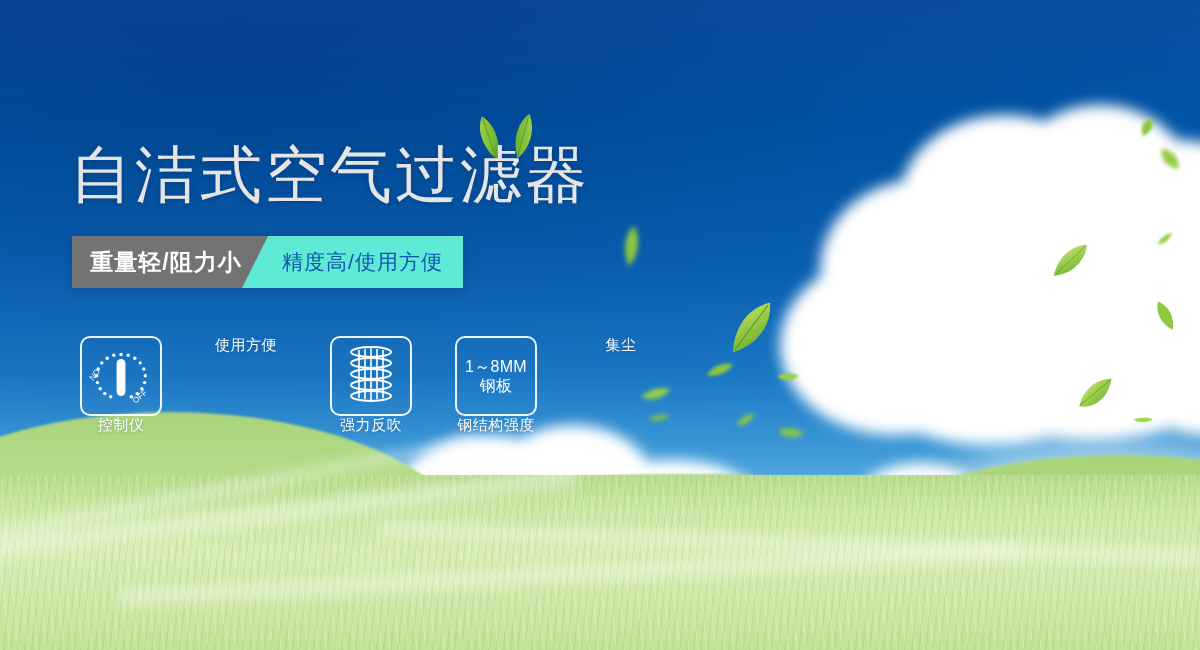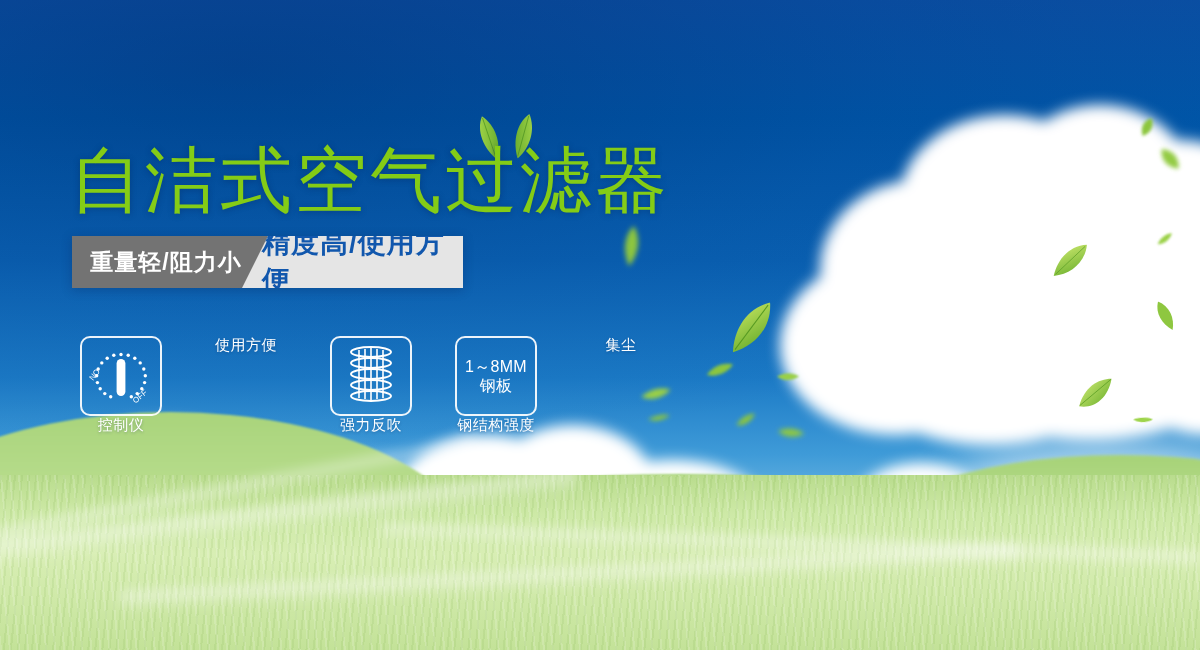--- a/index.html
+++ b/index.html
@@ -69,23 +69,23 @@
 
   
   .leaf { position:absolute; }
   .leaf svg { display:block; width:100%; height:100%; }
 
   
   .content { position:absolute; left:0; top:0; width:100%; height:100%; }
 
   .title {
     position:absolute; left:70px; top:144px;
-    font-size:72px; line-height:1;
+    font-size:62px; line-height:1;
     letter-spacing:3px;
-    color:#84cc16;
+    color:#e5e5e5;
     font-weight:300;
     text-shadow:0 1px 6px rgba(0,30,80,.35);
     white-space:nowrap;
   }
 
   
   .subtitle {
     position:absolute; left:72px; top:236px;
     width:391px; height:52px;
     display:flex; align-items:stretch;
@@ -94,24 +94,24 @@
   .sub-left {
     position:relative;
     background:#737373;
     width:196px;
     display:flex; align-items:center; justify-content:center;
     color:#ffffff; font-size:23px; letter-spacing:1px; font-weight:700;
     padding-right:8px;
   }
   .sub-right {
     position:relative;
-    background:#e5e5e5;
+    background:#5eead4;
     flex:1;
     display:flex; align-items:center; justify-content:center;
-    color:#1157ad; font-size:28px; letter-spacing:1px; font-weight:700;
+    color:#1157ad; font-size:21px; letter-spacing:1px; font-weight:400;
     clip-path:polygon(26px 0, 100% 0, 100% 100%, 0 100%);
     margin-left:-26px;
     padding-left:20px;
   }
 
   
   .features {
     position:absolute; left:80px; top:336px;
     display:flex; gap:43px;
   }

